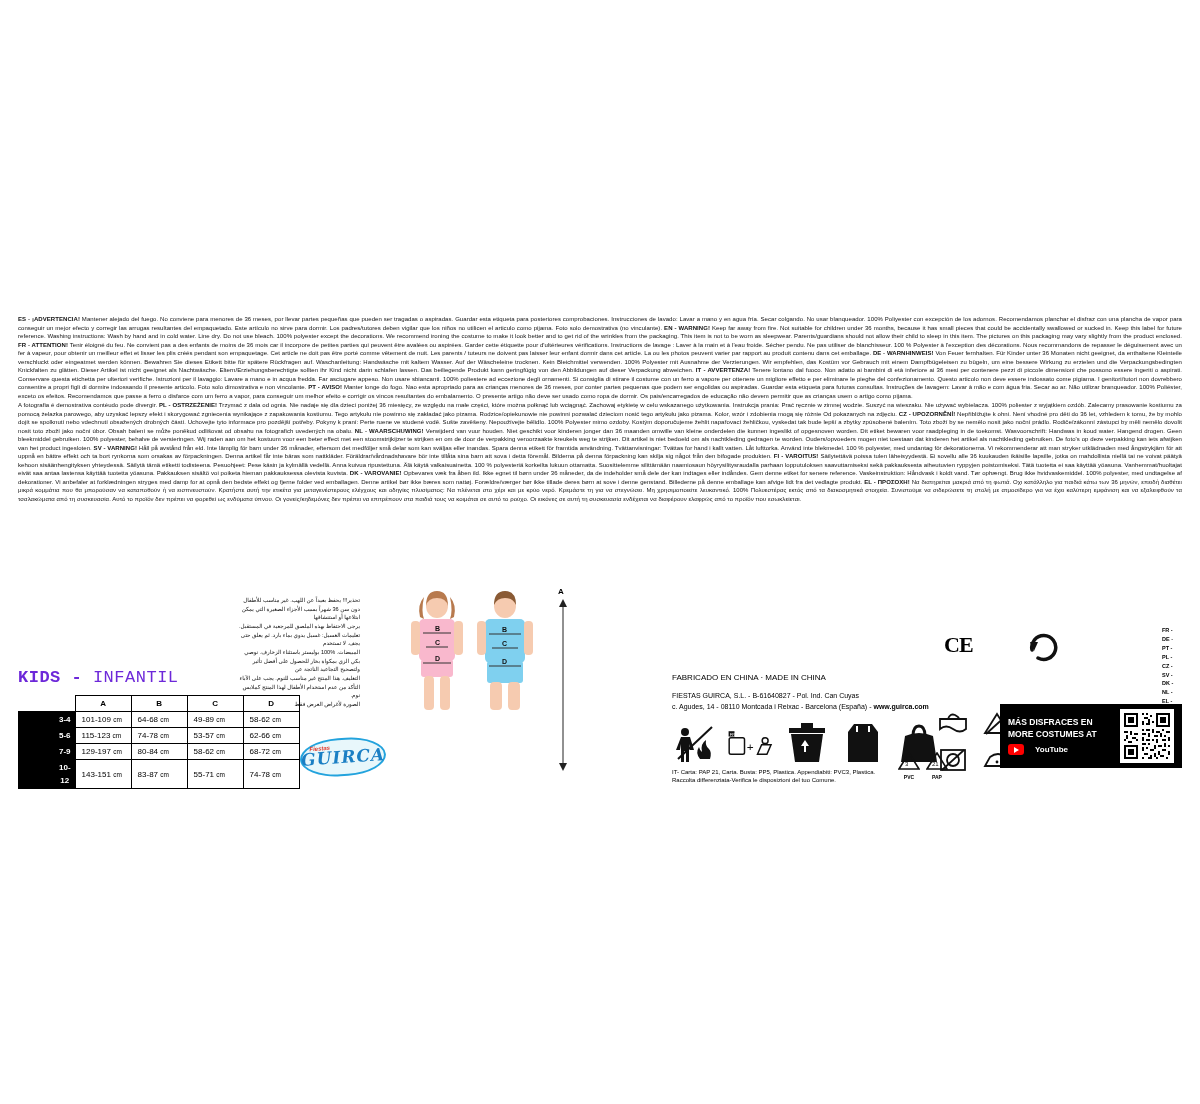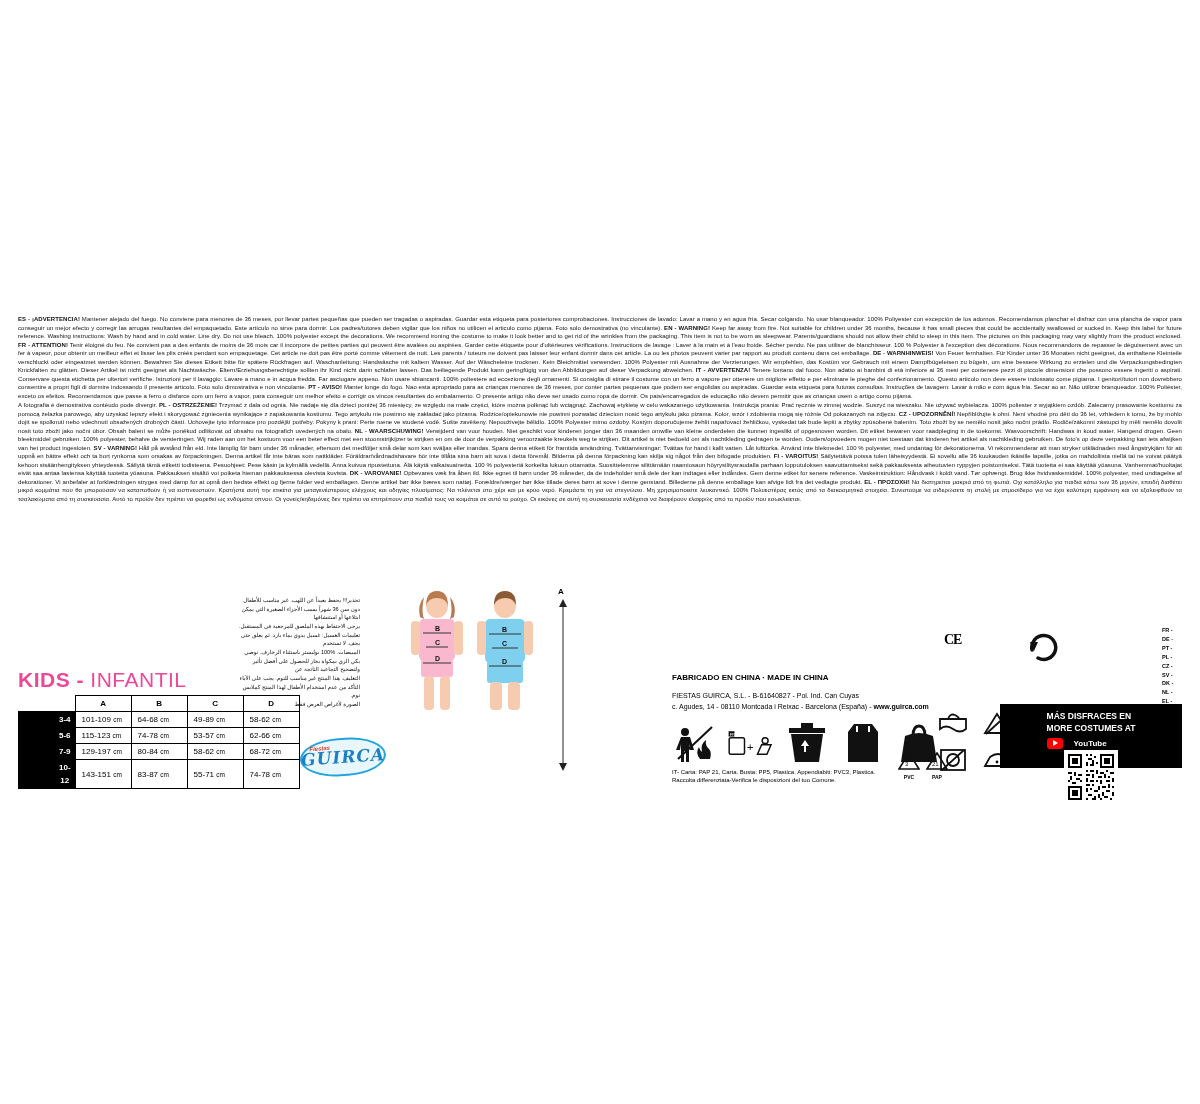--- a/index.html
+++ b/index.html
@@ -36,24 +36,25 @@
     text-align: right;
     font-size: 5.6px;
     line-height: 1.55;
     color: #111;
   }
 
   
   .kids-title {
     position: absolute;
     left: 18px; top: 668px;
-    font-size: 21px;
+    font-size: 17px;
     font-weight: bold;
     letter-spacing: 0.5px;
-    color: #ec4899;
+    color: #6d28d9;
+    font-family: Liberation Mono, monospace;
   }
   .kids-title .light { font-weight: normal; }
 
   .size-table {
     position: absolute;
     left: 18px; top: 695px;
     border-collapse: collapse;
     font-size: 8px;
   }
   .size-table th, .size-table td {
@@ -110,21 +111,21 @@
   
   .figures { position: absolute; left: 395px; top: 590px; width: 180px; height: 185px; }
 
   
   .axis-a { position: absolute; left: 556px; top: 596px; height: 170px; width: 12px; }
   .axis-a .lbl { position: absolute; left: 2px; top: -9px; font-size: 8px; font-weight: bold; }
 
   
   .made {
     position: absolute; left: 672px; top: 672px;
-    font-size: 8px; font-weight: bold; line-height: 1.5;
+    font-size: 8px; font-weight: normal; line-height: 1.5;
   }
   .company {
     position: absolute; left: 672px; top: 690px;
     font-size: 7px; line-height: 1.6;
   }
   .company .link { font-weight: bold; }
 
   
   .pack-icons {
     position: absolute; left: 672px; top: 722px;
@@ -135,21 +136,21 @@
     display: flex; align-items: center; justify-content: center;
   }
   .pack-note {
     position: absolute; left: 672px; top: 768px;
     font-size: 6px; line-height: 1.4; width: 220px;
   }
 
   
   .ce-mark {
     position: absolute; left: 944px; top: 632px;
-    font-size: 14px; font-weight: bold; letter-spacing: -1px;
+    font-size: 22px; font-weight: bold; letter-spacing: -1px;
     font-family: "Liberation Serif", serif;
   }
   .care-grid {
     position: absolute; left: 938px; top: 710px;
     display: grid; grid-template-columns: 34px 34px; gap: 8px 10px;
   }
   .care-grid .care {
     width: 30px; height: 28px;
     display: flex; align-items: center; justify-content: center;
   }
@@ -160,21 +161,20 @@
     font-size: 5.5px; line-height: 1.62; text-align: left; font-weight: bold;
   }
 
   
   .promo {
     position: absolute; left: 1000px; top: 704px;
     width: 182px; height: 64px;
     background: #000; color: #fff;
     display: flex; align-items: center;
     padding: 6px 8px;
-    flex-direction: column;
   }
   .promo .txt { flex: 1; font-size: 8.5px; line-height: 1.45; font-weight: bold; }
   .promo .yt {
     display: inline-flex; align-items: center; gap: 11px;
     margin-top: 3px;
   }
   .promo .yt-badge {
     width: 16px; height: 11px; background: #ff0000; border-radius: 3px;
     display: inline-flex; align-items: center; justify-content: center;
   }

